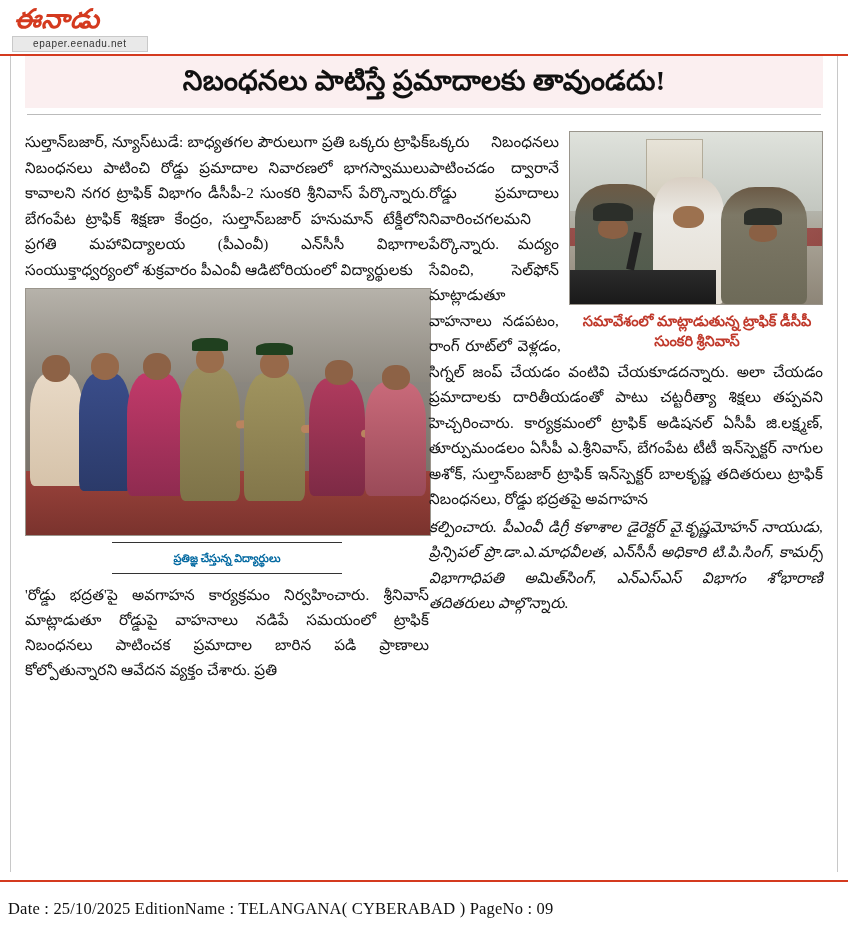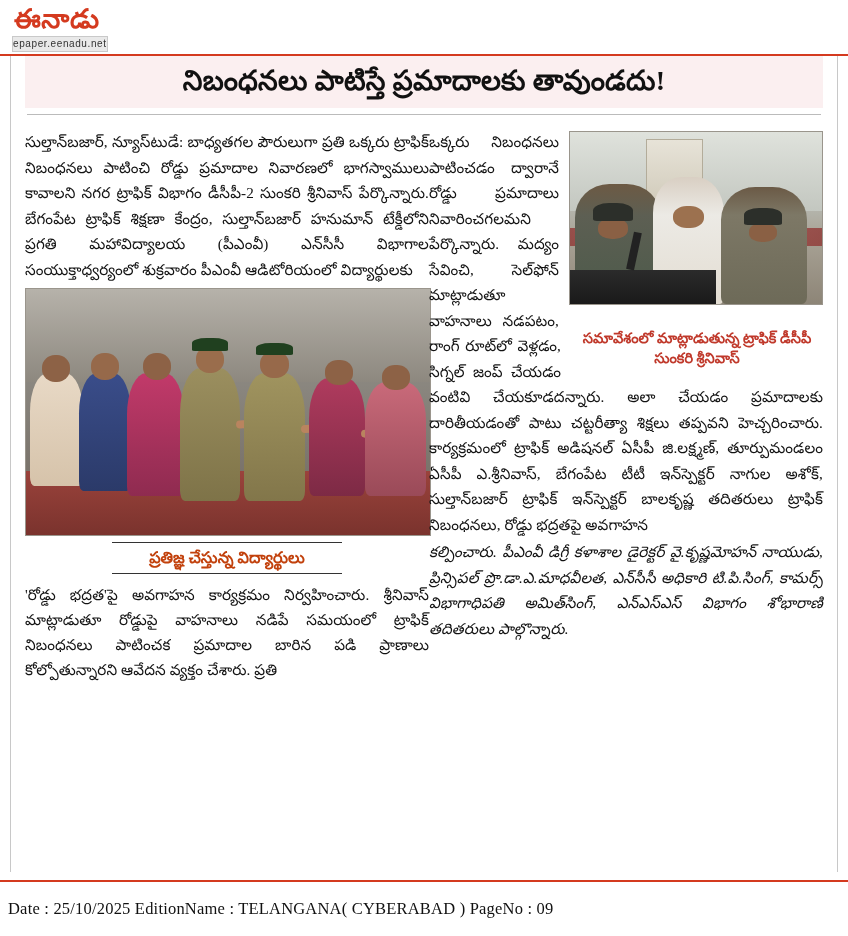--- a/index.html
+++ b/index.html
@@ -33,31 +33,32 @@
   }
   .logo-word {
     display: block;
     font-family: "Liberation Serif", serif;
     font-size: 27px;
     font-weight: bold;
     letter-spacing: 0.5px;
     color: #d43a1f;
     line-height: 30px;
     padding: 0 2px;
+    font-style: italic;
   }
   .logo-sub {
     display: block;
     margin-top: 2px;
     background: #e9e9e9;
     border: 1px solid #c9c9c9;
     font-size: 10px;
     color: #333;
     text-align: center;
     letter-spacing: 0.6px;
-    padding: 1px 0;
+    padding: 1px 20px;
     line-height: 12px;
   }
   .mast-rule {
     position: absolute;
     left: 0;
     right: 0;
     bottom: 0;
     height: 2px;
     background: #d43a1f;
   }
@@ -129,28 +130,28 @@
   }
   .caption {
     font-family: "Liberation Serif", serif;
     font-weight: bold;
     font-size: 14.5px;
     line-height: 20px;
     color: #c0392b;
     text-align: center;
   }
   .caption.dark {
-    color: #c2410c;
-    font-size: 16px;
+    color: #0369a1;
+    font-size: 11px;
   }
   .cap-right {
     float: right;
     clear: right;
     width: 252px;
-    margin: 19px 0 6px 10px;
+    margin: 2px 0 6px 10px;
   }
   .photo-big {
     width: 404px;
     height: 246px;
     margin: 6px 0 4px 0;
   }
   .cap-rule {
     width: 230px;
     height: 1px;
     background: #333;

